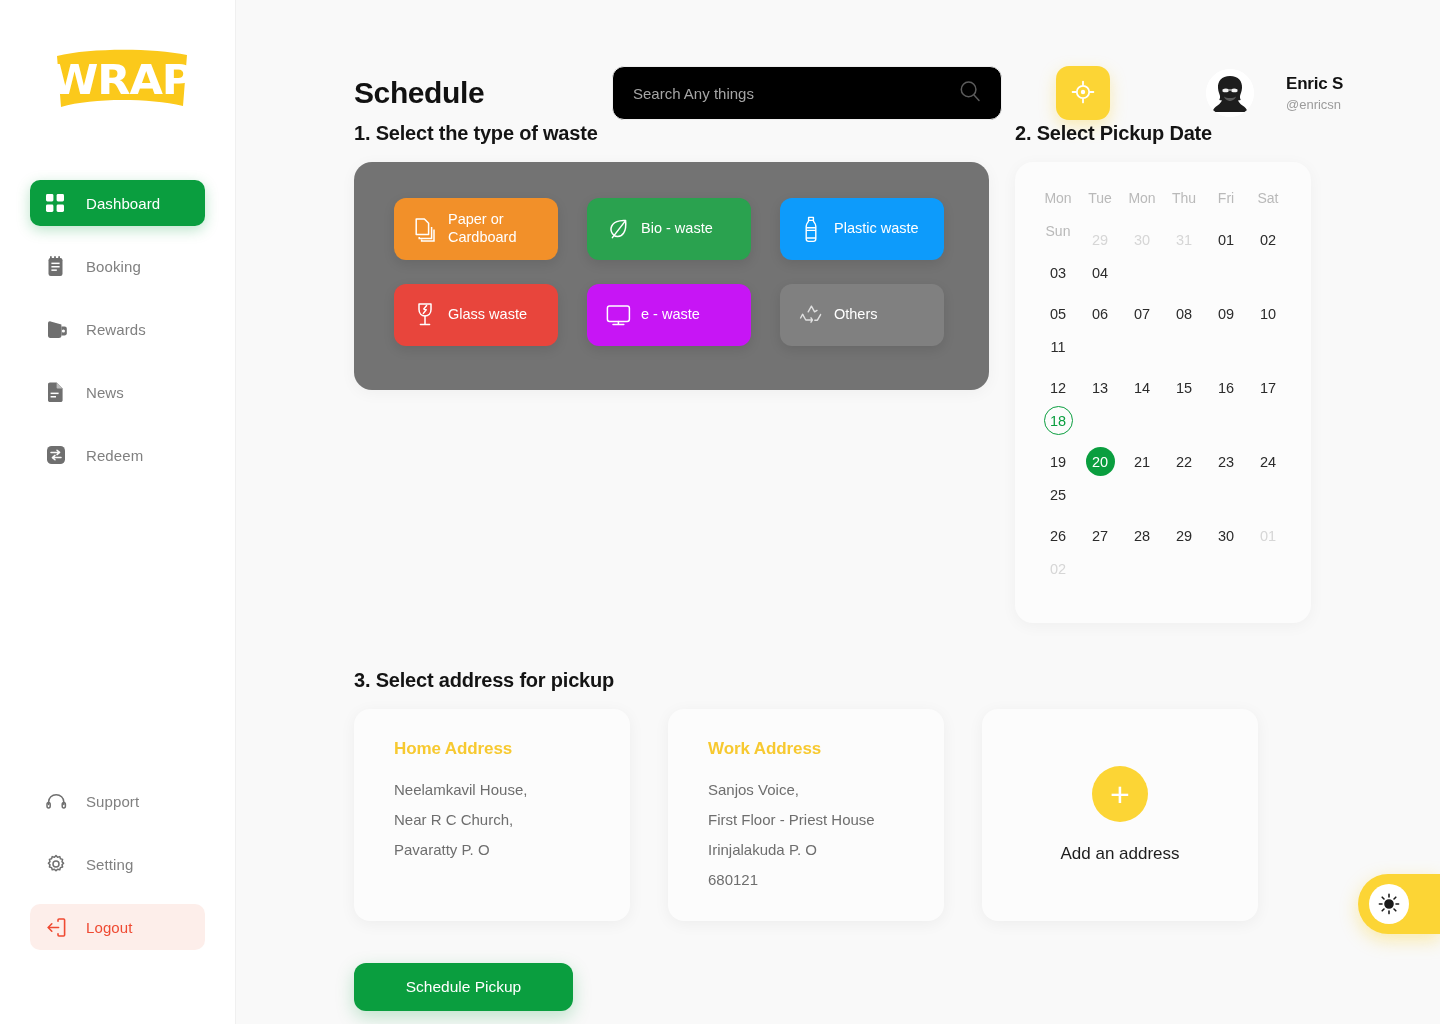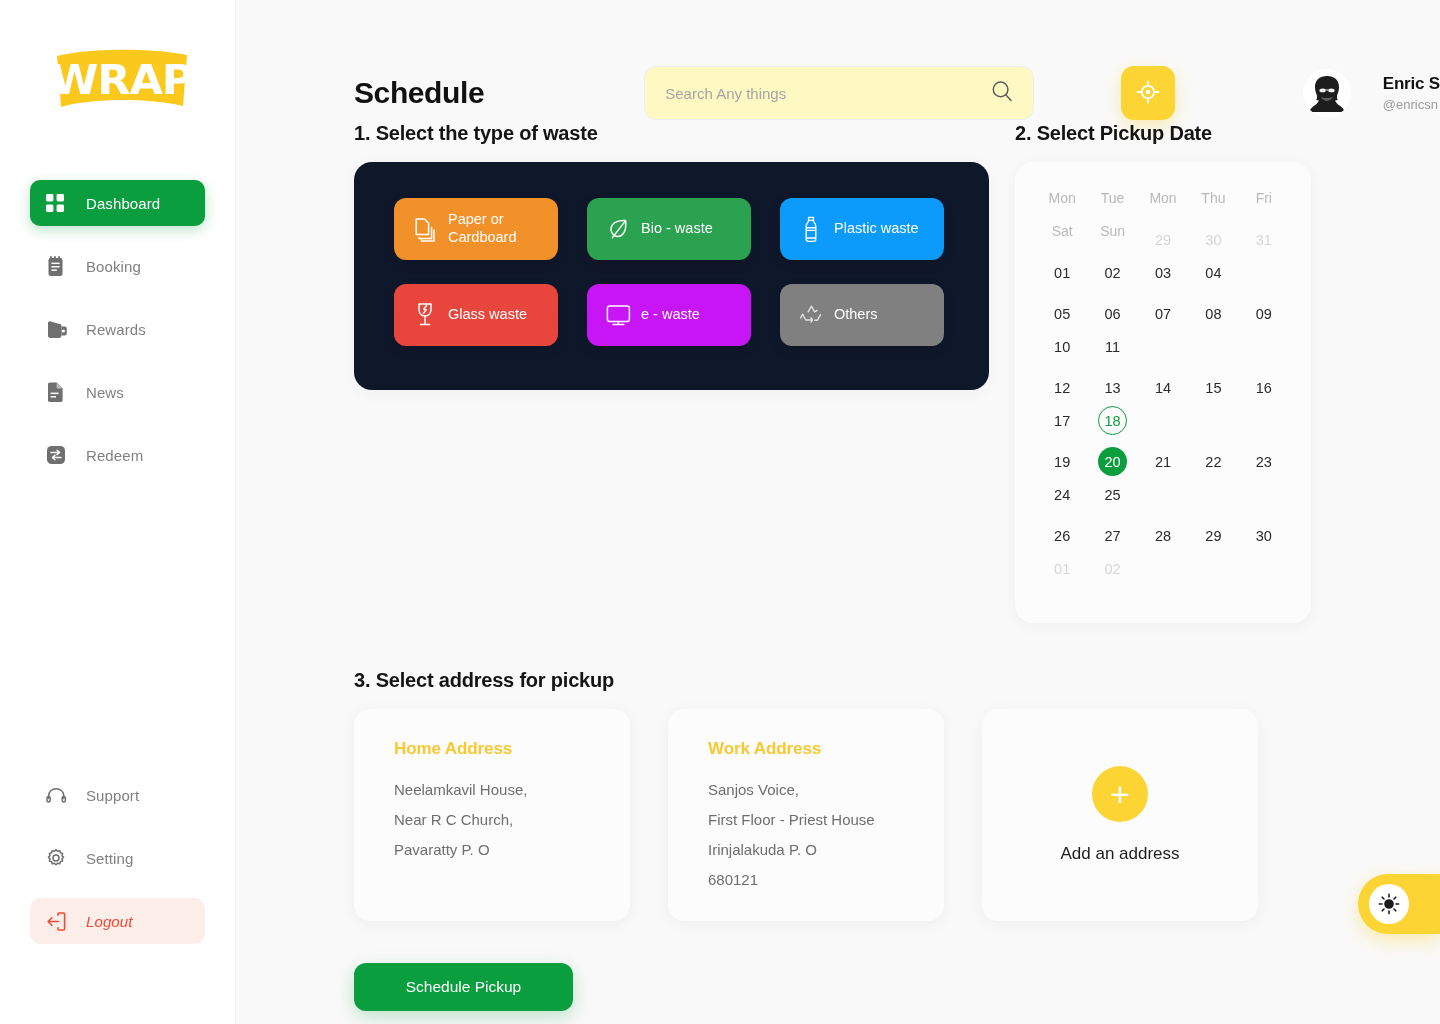--- a/index.html
+++ b/index.html
@@ -50,21 +50,21 @@
     color: #808080;
     font-size: 15px;
   }
   .nav-item .ico { width: 26px; display: flex; align-items: center; justify-content: flex-start; margin-right: 14px; }
   .nav-item.active { background: #0a9e3f; color: #ffffff; box-shadow: 0 4px 14px rgba(10,158,63,.28); }
   .nav-item.active .ico svg { fill: #ffffff; }
   .nav-label { line-height: 1; letter-spacing: .1px; }
 
   .nav-bottom { margin-top: auto; padding: 0 30px 66px 30px; }
   .nav-bottom .nav-item { margin-bottom: 17px; }
-  .nav-bottom .nav-item:last-child { margin-bottom: 14px; font-style: italic; }
+  .nav-bottom .nav-item:last-child { margin-bottom: 8px; }
   .nav-item.logout { background: #fdeeea; color: #ef4a32; }
   .badge {
     margin-left: auto;
     background: #fbe0d6;
     color: #ef4a32;
     font-size: 13px;
     border-radius: 7px;
     min-width: 22px; height: 22px;
     display: flex; align-items: center; justify-content: center;
     padding: 0 6px;
@@ -74,30 +74,29 @@
   .main {
     flex: 1 1 auto; height: 1024px;
     background: #f9f9f9;
     position: relative;
     overflow: hidden;
   }
   .topbar {
     display: flex; align-items: center;
     padding: 64px 0 0 118px;
     height: 122px;
-    justify-content: space-between;
   }
   .page-title {
     font-size: 30px; font-weight: 700; color: #111111;
     letter-spacing: -.4px;
     width: 260px;
   }
   .search-box {
     width: 390px; height: 54px;
-    background: #fef9c3;
+    background: #000000;
     border: 1px solid #eeeeee;
     border-radius: 12px;
     display: flex; align-items: center;
     padding: 0 20px;
     margin-left: -2px;
   }
   .search-box input {
     border: none; outline: none; background: transparent;
     font-family: "Liberation Sans", sans-serif;
     font-size: 15px; color: #8a8a8a;
@@ -129,21 +128,21 @@
   
   .content { padding: 0 0 0 118px; position: relative; }
   .row1 { display: flex; align-items: flex-start; }
   .sec-title {
     font-size: 20px; font-weight: 700; color: #141414;
     letter-spacing: -.2px;
     margin-bottom: 17px;
   }
   .col-waste { width: 635px; }
   .waste-card {
-    background: #0f172a;
+    background: #737373;
     border-radius: 18px;
     padding: 36px 40px 44px 40px;
     box-shadow: 0 3px 16px rgba(0,0,0,.045);
   }
   .waste-grid {
     display: grid;
     grid-template-columns: repeat(3, 164px);
     column-gap: 29px; row-gap: 24px;
   }
   .wbtn {
@@ -160,21 +159,21 @@
   .wbtn .wico { width: 34px; flex: 0 0 34px; display:flex; align-items:center; justify-content:center; }
   .wbtn .wlab { margin-left: 6px; line-height: 1.22; }
 
   .col-cal { margin-left: 26px; width: 296px; }
   .cal-card {
     background: #fcfcfc;
     border-radius: 18px;
     padding: 28px 22px 30px 22px;
     box-shadow: 0 3px 16px rgba(0,0,0,.045);
   }
-  .cal-grid { display: grid; grid-template-columns: repeat(5, 1fr); }
+  .cal-grid { display: grid; grid-template-columns: repeat(6, 1fr); }
   .cal-grid .dow {
     text-align: center; font-size: 14px; color: #b9b9b9;
     padding-bottom: 17px;
   }
   .cal-cell {
     height: 33px;
     display: flex; align-items: center; justify-content: center;
     font-size: 14.5px; color: #2b2b2b;
     cursor: pointer;
     margin-bottom: 0;

